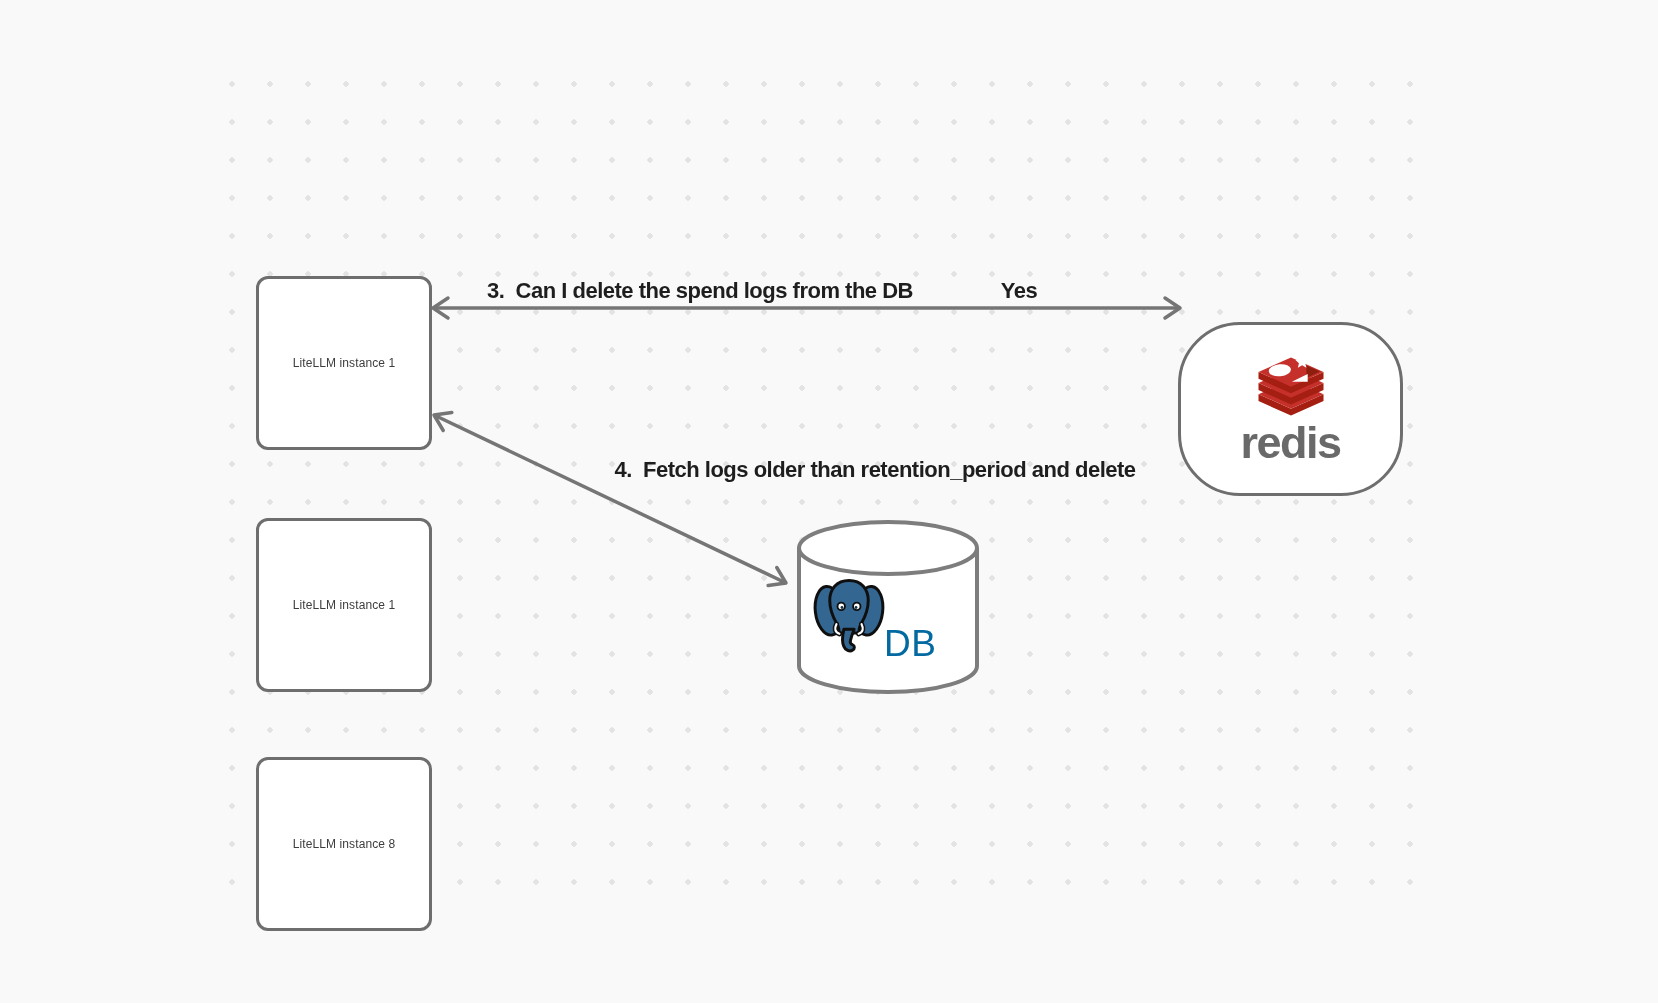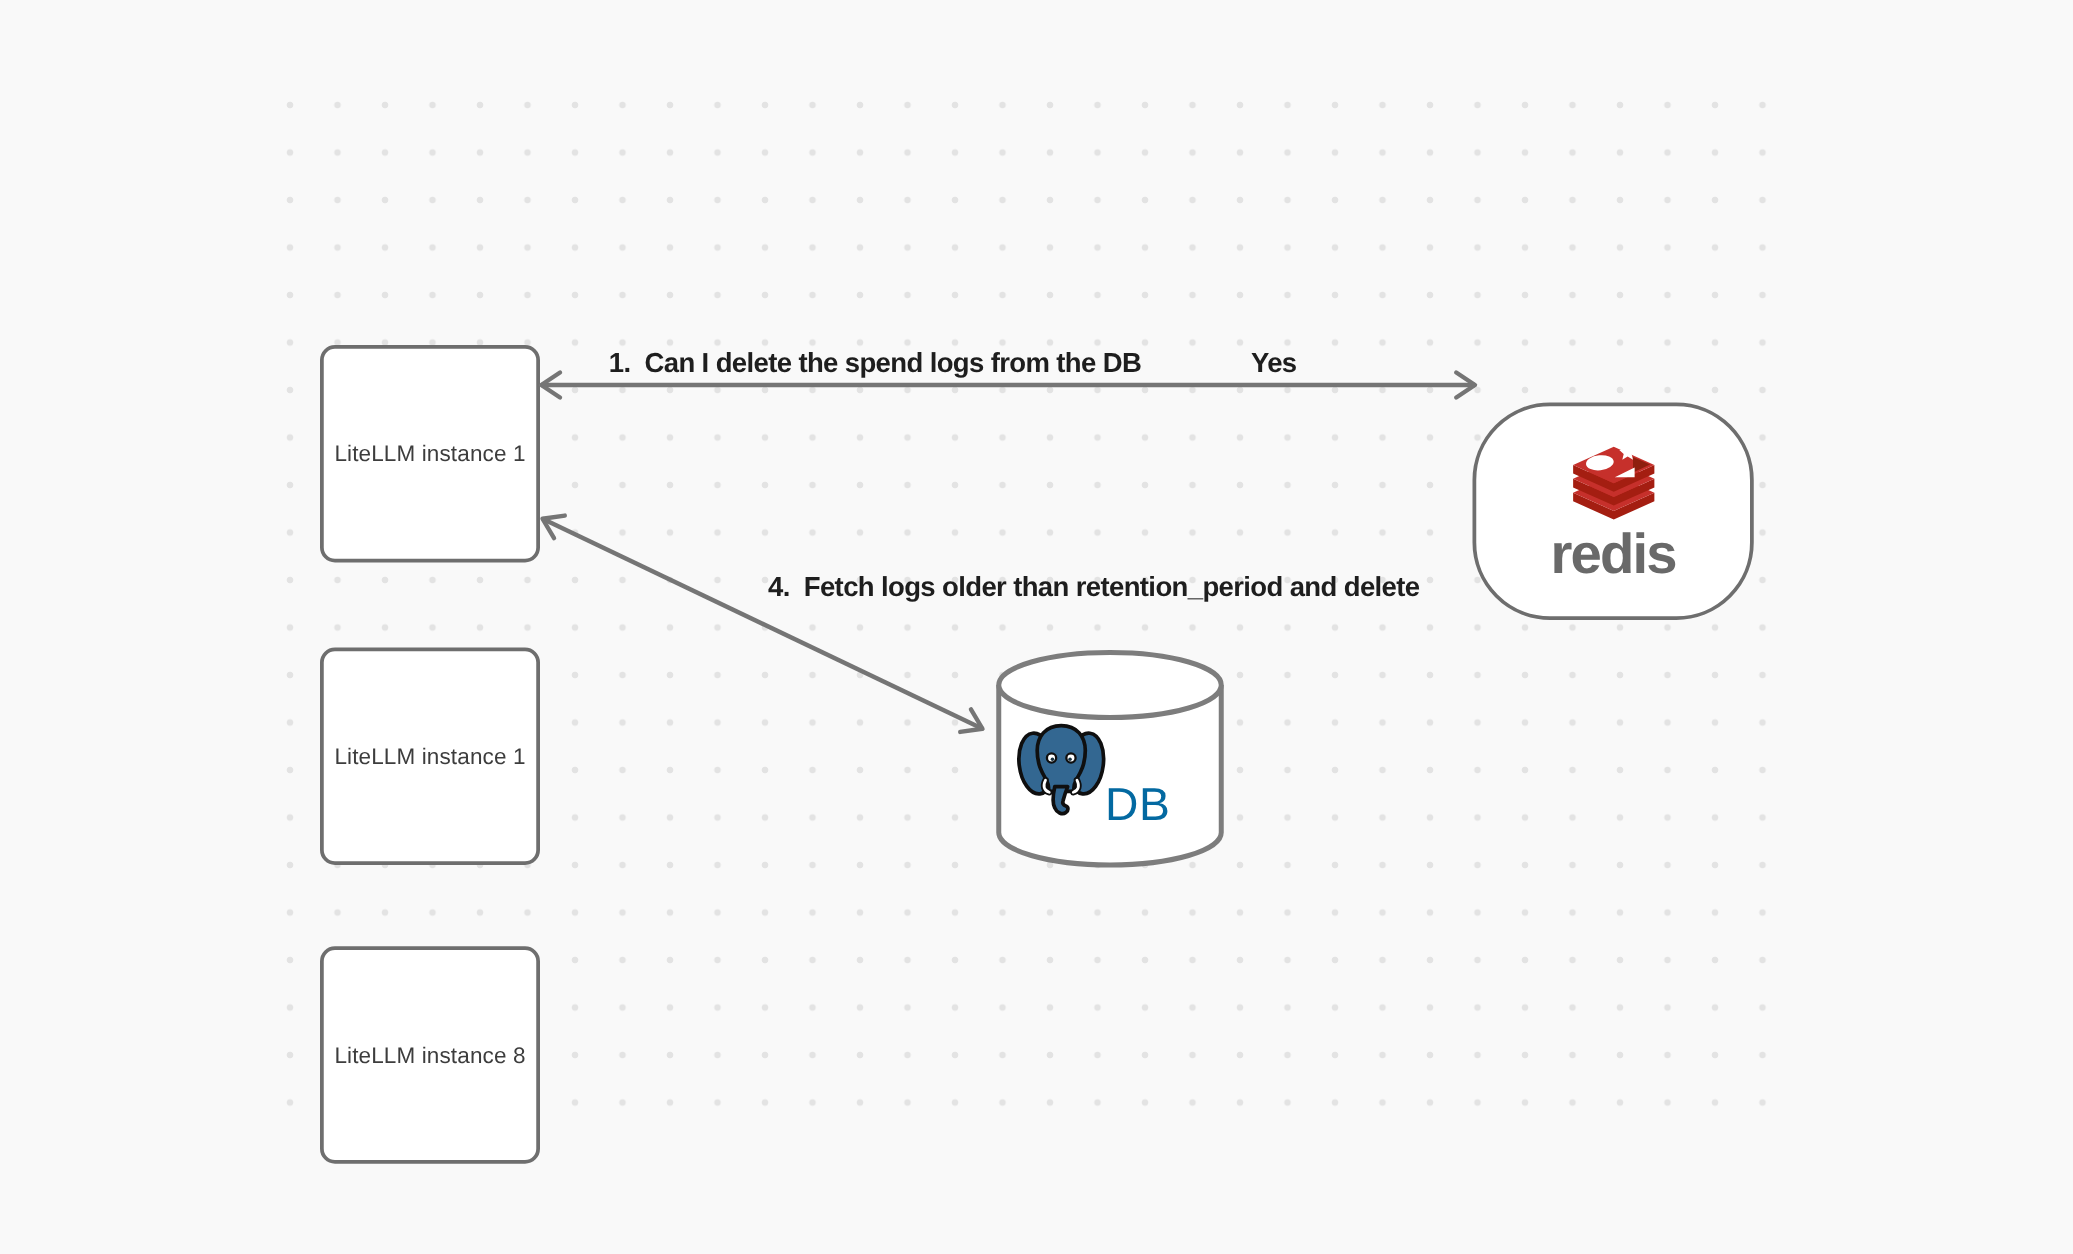--- a/index.html
+++ b/index.html
@@ -10,21 +10,21 @@
   }
   .dot-grid{
     position:absolute;left:213px;top:65px;width:1216px;height:836px;
     background-image:radial-gradient(circle,#e3e3e3 2.5px,rgba(0,0,0,0) 2.9px);
     background-size:38px 38px;
   }
   .node-box{
     position:absolute;left:256px;width:176px;height:174px;box-sizing:border-box;
     background:#ffffff;border:3.5px solid #6e6e6e;border-radius:12px;
     display:flex;align-items:center;justify-content:center;
-    color:#3d3d3d;font-size:18px;letter-spacing:0.1px;
+    color:#3d3d3d;font-size:12px;letter-spacing:0.1px;
   }
   #instance1{top:276px}
   #instance2{top:518px}
   #instance3{top:757px}
   .redis-node{
     position:absolute;left:1178px;top:278px;width:225px;height:174px;box-sizing:border-box;
     background:#ffffff;border:3.5px solid #6e6e6e;border-radius:62px;
     display:flex;flex-direction:column;align-items:center;justify-content:center;margin-top:44px;
   }
   .redis-wordmark{
@@ -111,17 +111,17 @@
   <svg class="edges-layer" width="1658" height="1003" viewBox="0 0 1658 1003">
     <defs>
       <marker id="chev" markerUnits="userSpaceOnUse" markerWidth="44" markerHeight="44" viewBox="-22 -22 44 44" refX="0" refY="0" orient="auto-start-reverse">
         <path d="M-15,-10 L0,0 L-15,10" fill="none" stroke="#757575" stroke-width="3.5" stroke-linecap="round" stroke-linejoin="round"></path>
       </marker>
     </defs>
     <line x1="433" y1="308" x2="1180" y2="308" stroke="#757575" stroke-width="3.5" marker-start="url(#chev)" marker-end="url(#chev)"></line>
     <line x1="434" y1="415" x2="786" y2="583" stroke="#757575" stroke-width="3.5" marker-start="url(#chev)" marker-end="url(#chev)"></line>
   </svg>
 
-  <div class="edge-label" id="edge1-label">1.  Can I delete the spend logs from the DB</div>
+  <div class="edge-label" id="edge1-label">3.  Can I delete the spend logs from the DB</div>
   <div class="edge-label" id="edge1-response">Yes</div>
   <div class="edge-label" id="edge2-label">4.  Fetch logs older than retention_period and delete</div>
 
 </div>
 
 </body></html>

